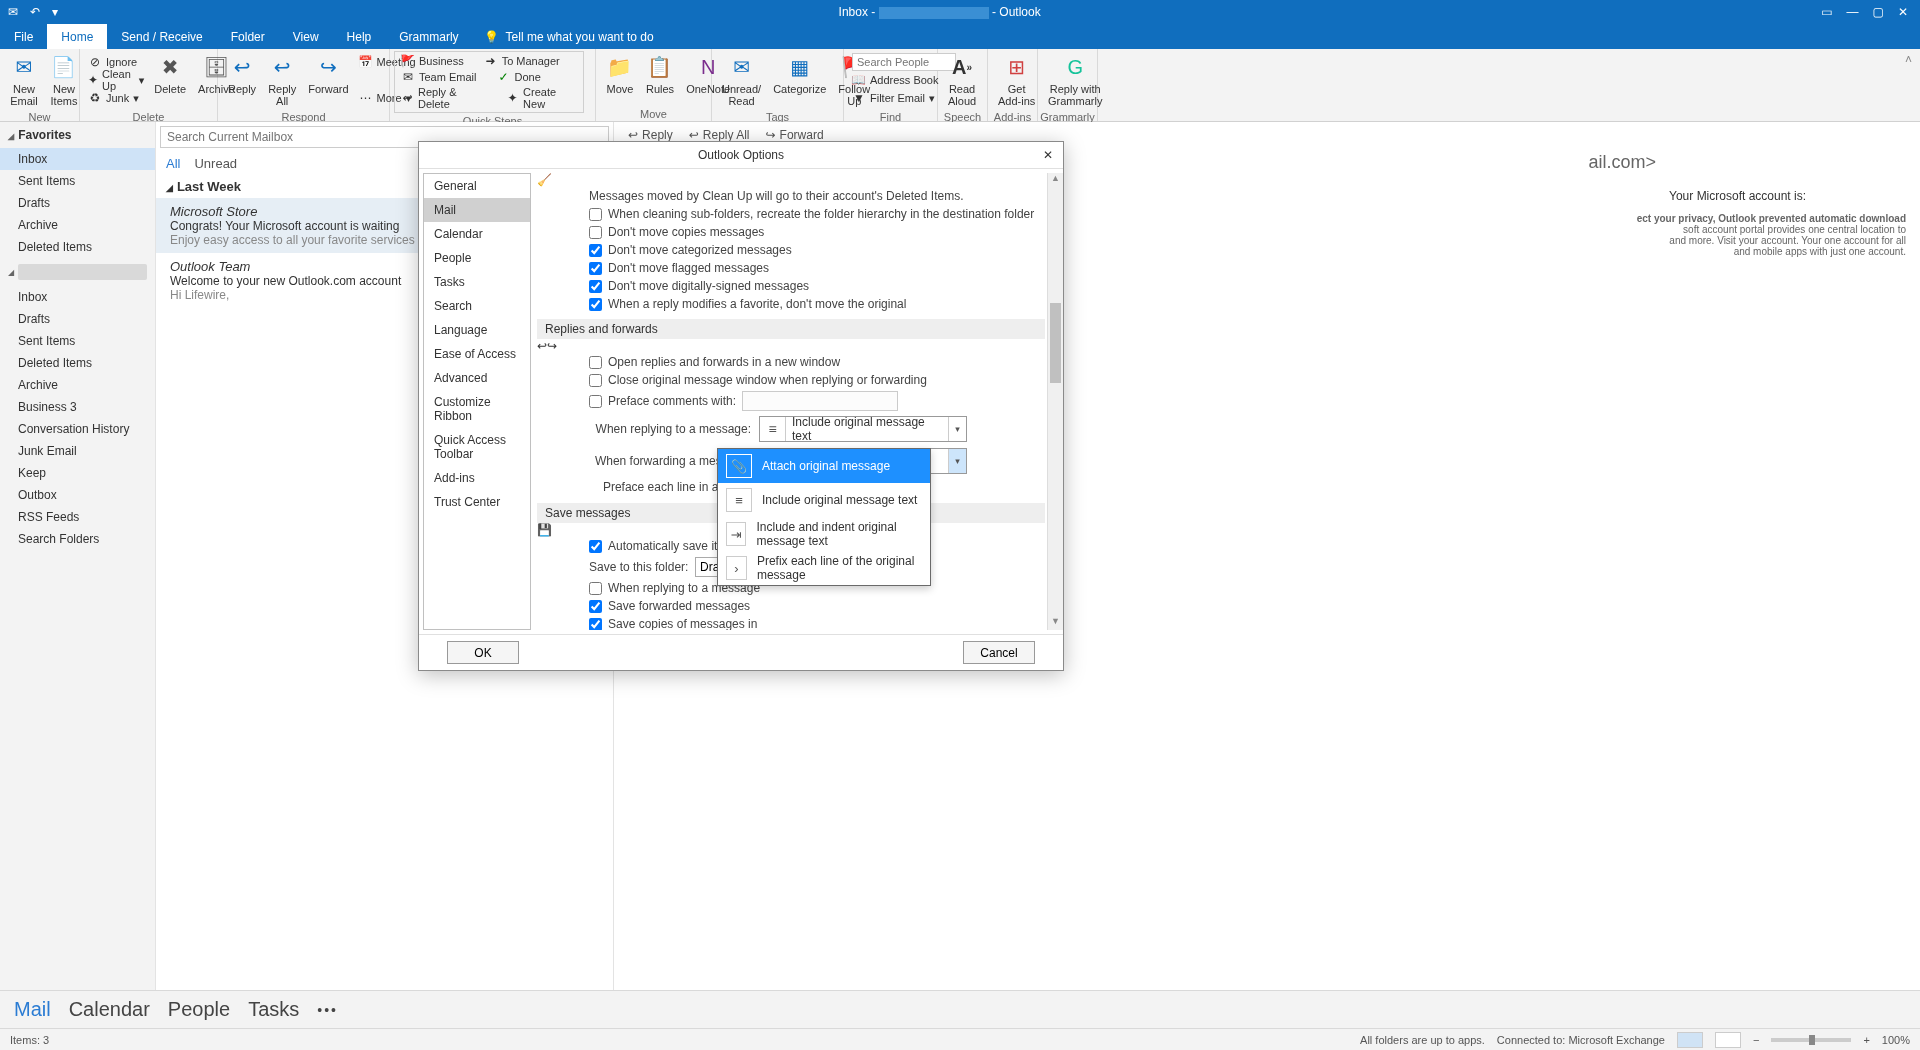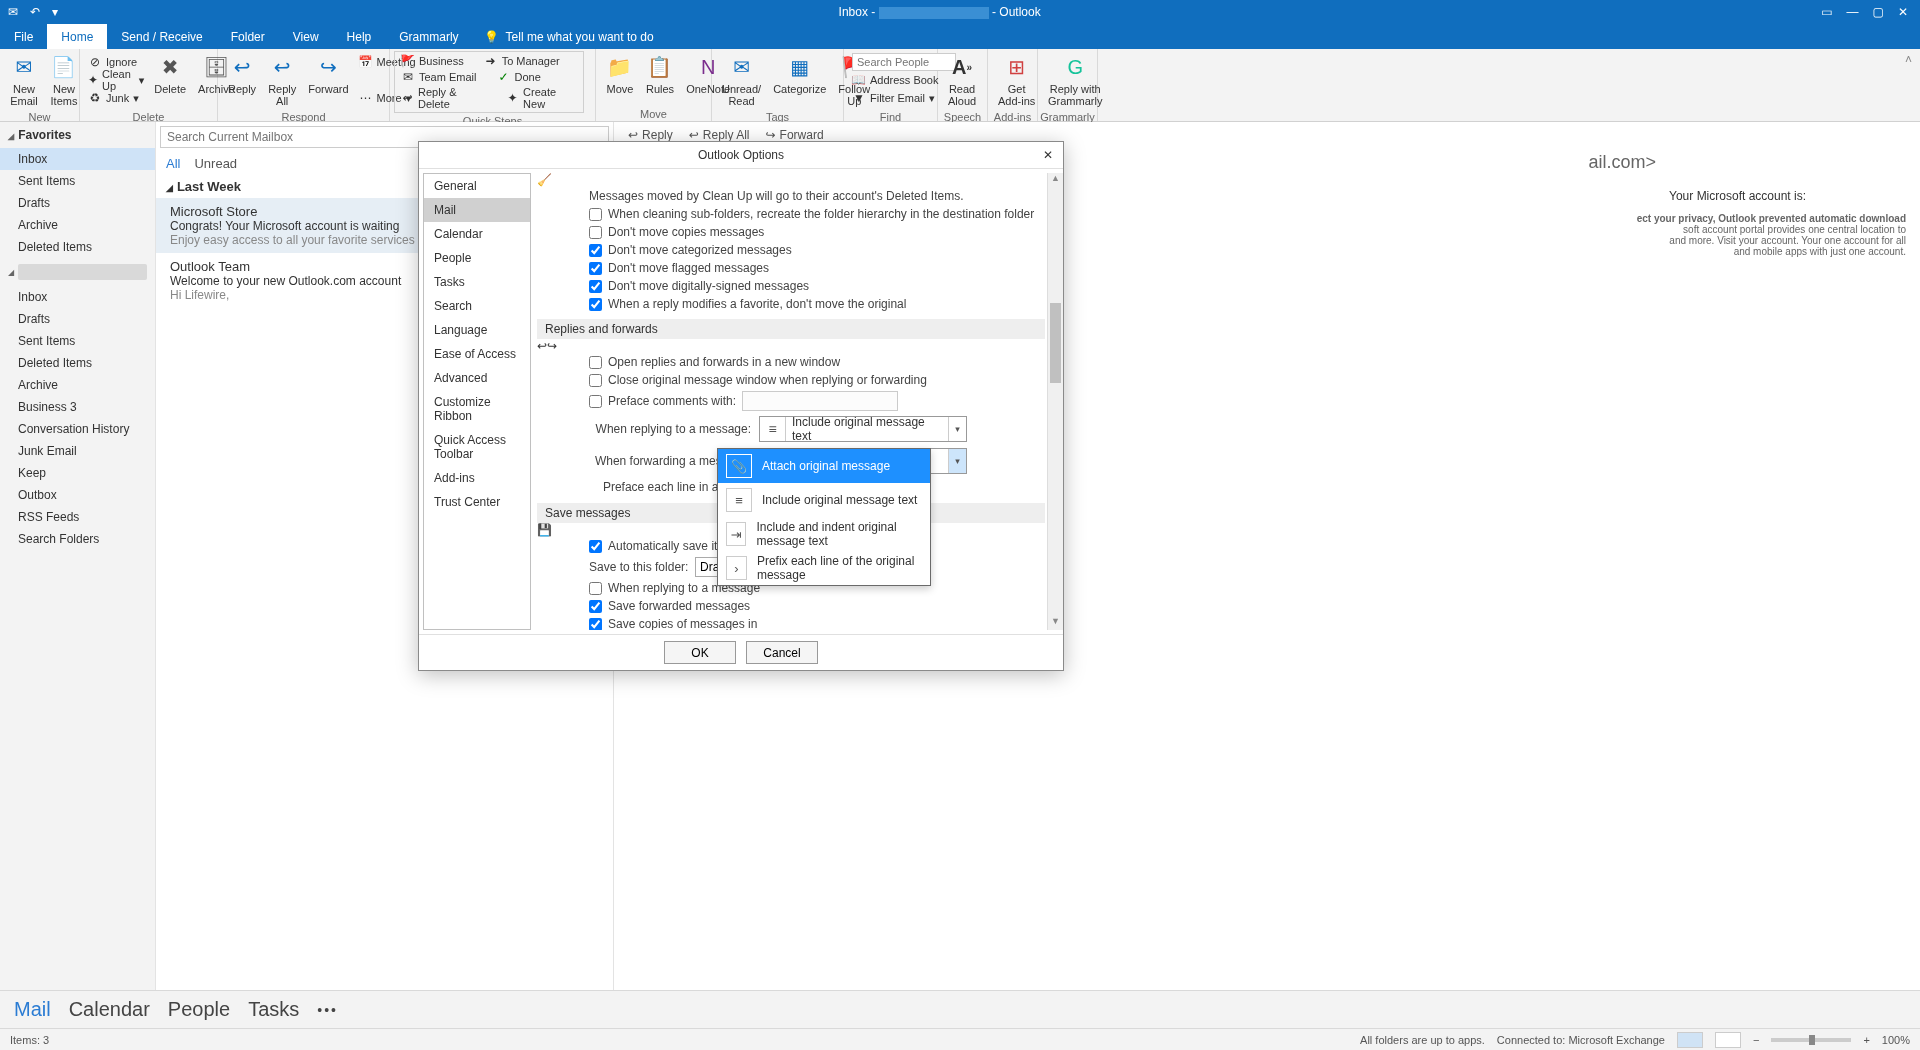--- a/index.html
+++ b/index.html
@@ -47,21 +47,21 @@
 
 
 .msglist { position:absolute; top:122px; bottom:34px; left:156px; width:458px; border-right:1px solid #e3e3e3; background:#fff; }
 .msglist .search { margin:4px; }
 .msglist .search input { width:100%; height:22px; border:1px solid #ccc; padding:0 6px; font-size:12px; color:#888; }
 .msglist .filter { display:flex; gap:14px; padding:4px 10px; font-size:13px; color:#555; }
 .msglist .filter .active { color:#2b7cd3; }
 .msglist .datehead { padding:4px 10px; font-weight:bold; font-size:13px; }
 .msglist .msg { padding:6px 14px; cursor:pointer; }
 .msglist .msg.sel { background:#e6eef5; }
-.msglist .msg .from { font-size:13px; color:#333; }
+.msglist .msg .from { font-size:13px; color:#333;font-style:italic; }
 .msglist .msg .subj { font-size:12px; color:#333; }
 .msglist .msg .prev { font-size:12px; color:#888; }
 
 
 .reading { position:absolute; top:122px; bottom:34px; left:614px; right:0; background:#fff; padding:6px 14px; }
 .reading .actions { display:flex; gap:16px; font-size:12px; color:#555; }
 .reading .actions .a { display:flex; align-items:center; gap:4px; cursor:pointer; }
 .reading .addr { font-size:18px; color:#666; padding:10px 0; text-align:right; padding-right:250px; }
 .reading .bar { font-size:11px; color:#666; padding:4px 0; }
 .reading .note { font-size:10px; color:#666; text-align:right; max-width:320px; float:right; margin-top:10px; }
@@ -107,21 +107,21 @@
 .txtfield { border:1px solid #aaa; height:20px; width:156px; }
 .small-txt { border:1px solid #aaa; height:20px; width:70px; font-size:12px; padding:0 4px; }
 
 
 .dropdown { position:absolute; border:1px solid #6a6a6a; background:#fff; box-shadow:0 3px 8px rgba(0,0,0,.2); width:214px; }
 .dropdown .dd-item { display:flex; align-items:center; height:34px; gap:10px; padding:0 8px; font-size:12px; cursor:pointer; }
 .dropdown .dd-item .dd-ic { width:26px; height:24px; border:1px solid #ccc; display:flex; align-items:center; justify-content:center; font-size:13px; color:#555; }
 .dropdown .dd-item.sel { background:#1e90ff; color:#fff; }
 .dropdown .dd-item.sel .dd-ic { border-color:#fff; }
 
-.dlg-buttons { display:flex; justify-content:center; gap:10px; padding:6px 28px; border-top:1px solid #e0e0e0; }
+.dlg-buttons { display:flex; justify-content:space-between; gap:10px; padding:6px 28px; border-top:1px solid #e0e0e0; }
 .dlg-buttons button { width:72px; height:23px; border:1px solid #999; background:#f5f5f5; font-size:12px; cursor:pointer; }
 </style>
 </head>
 <body>
 
 <div class="titlebar">
   <div class="left-icons">
     <span class="ic">✉</span>
     <span class="ic">↶</span>
     <span>▾</span>

